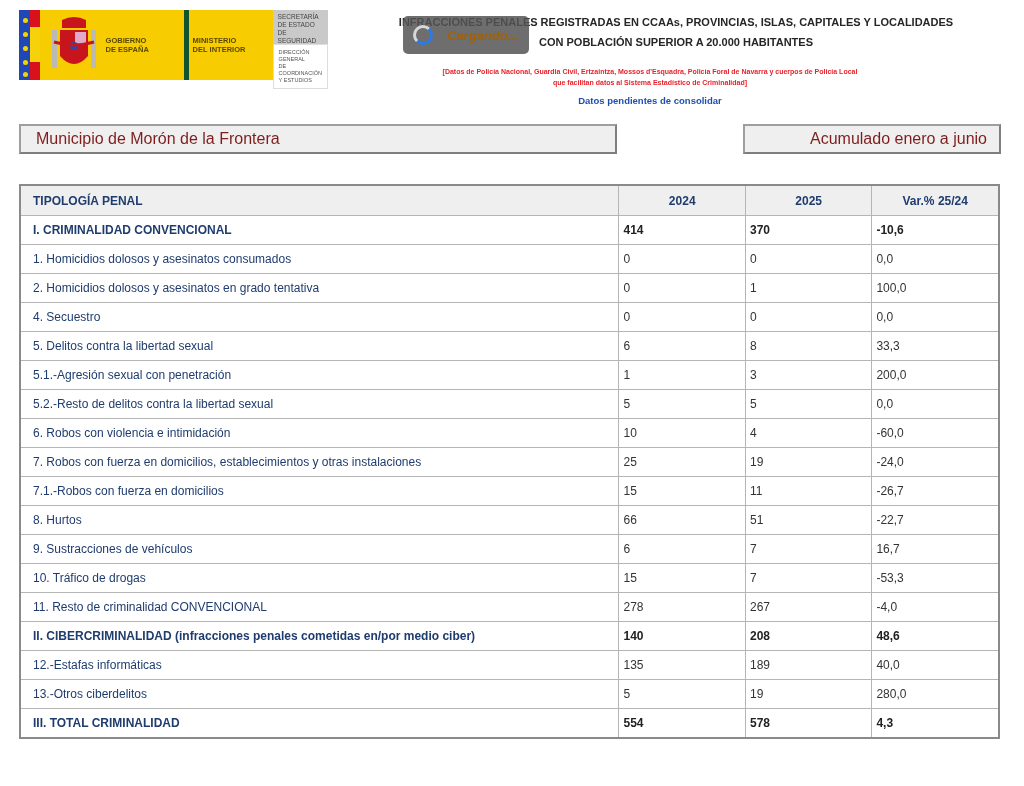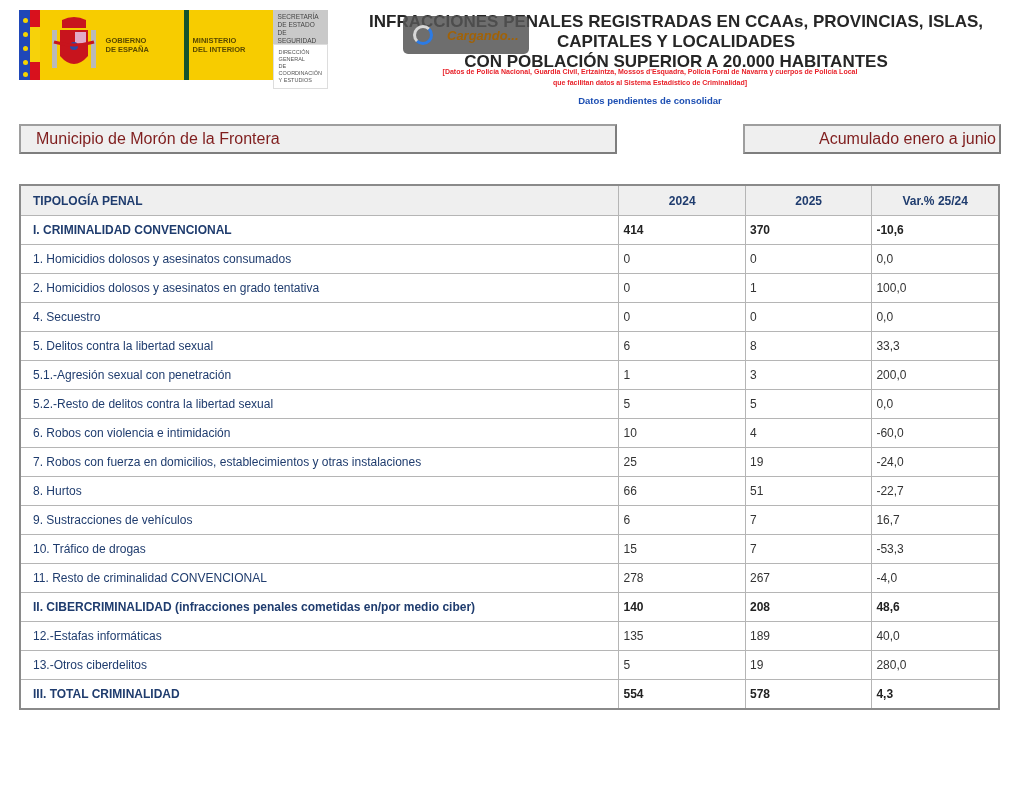--- a/index.html
+++ b/index.html
@@ -14,33 +14,33 @@
     .logo .flag { width: 12px; height: 100%; background: linear-gradient(#d8111d 0 25%, #f6d20b 25% 75%, #d8111d 75%); }
     .logo .gov { flex: 0 0 144px; background: #f7cc00; position: relative; display: flex; align-items: center; }
     .logo .shield { position: absolute; left: 10px; top: 6px; width: 48px; height: 58px; }
     .logo .gov-text { margin-left: 66px; font-size: 7.5px; line-height: 9px; color: #5a4a00; font-weight: bold; }
     .logo .min { flex: 0 0 80px; background: #f7cc00; border-left: 5px solid #14532d; display: flex; align-items: center; padding-left: 4px; font-size: 7.5px; line-height: 9px; color: #5a4a00; font-weight: bold; }
     .logo .sec { flex: 1; display: flex; flex-direction: column; }
     .logo .sec .top { background: #c9c9c9; color: #444; font-size: 6.5px; line-height: 8px; padding: 3px 5px; height: 34px; box-sizing: border-box; }
     .logo .sec .bot { background: #fff; color: #555; font-size: 5.5px; line-height: 7px; padding: 4px 5px; border: 1px solid #ddd; flex: 1; }
 
     
-    .title { position: absolute; left: 336px; top: 12px; width: 680px; text-align: center; font-size: 17px; font-weight: bold; color: #262626; line-height: 20px; }
+    .title { position: absolute; left: 336px; top: 12px; width: 680px; text-align: center; font-size: 11px; font-weight: bold; color: #262626; line-height: 20px; }
     .subnote { position: absolute; left: 380px; top: 66px; width: 540px; text-align: center; font-size: 7px; font-weight: bold; color: #e8222a; line-height: 11px; }
     .pending { position: absolute; left: 480px; top: 95px; width: 340px; text-align: center; font-size: 9.5px; color: #1d4fb3; font-weight: bold; }
 
     
     .loading { position: absolute; left: 403px; top: 16px; width: 126px; height: 38px; background: rgba(85,85,85,0.85); border-radius: 5px; display: flex; align-items: center; }
     .spinner { width: 20px; height: 20px; margin-left: 10px; border-radius: 50%; border: 3px solid #d8d8d8; border-right-color: #2c7be5; border-bottom-color: #2c7be5; box-sizing: border-box; }
     .loading-text { color: #a16207; font-style: italic; font-weight: bold; font-size: 13px; margin-left: 14px; }
 
     
     .box { position: absolute; height: 30px; background: #efefef; border: 2px solid #7e7e7e; border-left-color: #9e9e9e; border-top-color: #9e9e9e; box-sizing: border-box; display: flex; align-items: center; color: #7f1d1d; font-weight: normal; font-size: 16px; }
     .muni { left: 19px; top: 124px; width: 598px; padding-left: 15px; }
-    .period { left: 743px; top: 124px; width: 258px; justify-content: flex-end; padding-right: 3px; }
+    .period { left: 743px; top: 124px; width: 258px; justify-content: flex-end; padding-right: 12px; }
 
     
     table.crime { position: absolute; left: 19px; top: 184px; width: 981px; border-collapse: collapse; border: 2px solid #8a8a8a; font-size: 12px; }
     table.crime td, table.crime th { border: 1px solid #b5b5b5; height: 28px; padding: 0 4px; color: #1f3c6e; }
     table.crime th { background: #efefef; font-weight: bold; text-align: center; height: 29px; }
     table.crime th.c-label { text-align: left; padding-left: 12px; }
     table.crime td.label { padding-left: 12px; width: 584px; }
     table.crime td.num { text-align: left; color: #333; width: 118px; }
     table.crime td.var { width: 118px; }
     tr.section td { font-weight: bold; }
@@ -169,20 +169,26 @@
         <td class="num">4</td>
         <td class="num var">-60,0</td>
       </tr>
       <tr>
         <td class="label">7. Robos con fuerza en domicilios, establecimientos y otras instalaciones</td>
         <td class="num">25</td>
         <td class="num">19</td>
         <td class="num var">-24,0</td>
       </tr>
       <tr>
+        <td class="label">7.1.-Robos con fuerza en domicilios</td>
+        <td class="num">15</td>
+        <td class="num">11</td>
+        <td class="num var">-26,7</td>
+      </tr>
+      <tr>
         <td class="label">8. Hurtos</td>
         <td class="num">66</td>
         <td class="num">51</td>
         <td class="num var">-22,7</td>
       </tr>
       <tr>
         <td class="label">9. Sustracciones de vehículos</td>
         <td class="num">6</td>
         <td class="num">7</td>
         <td class="num var">16,7</td>

